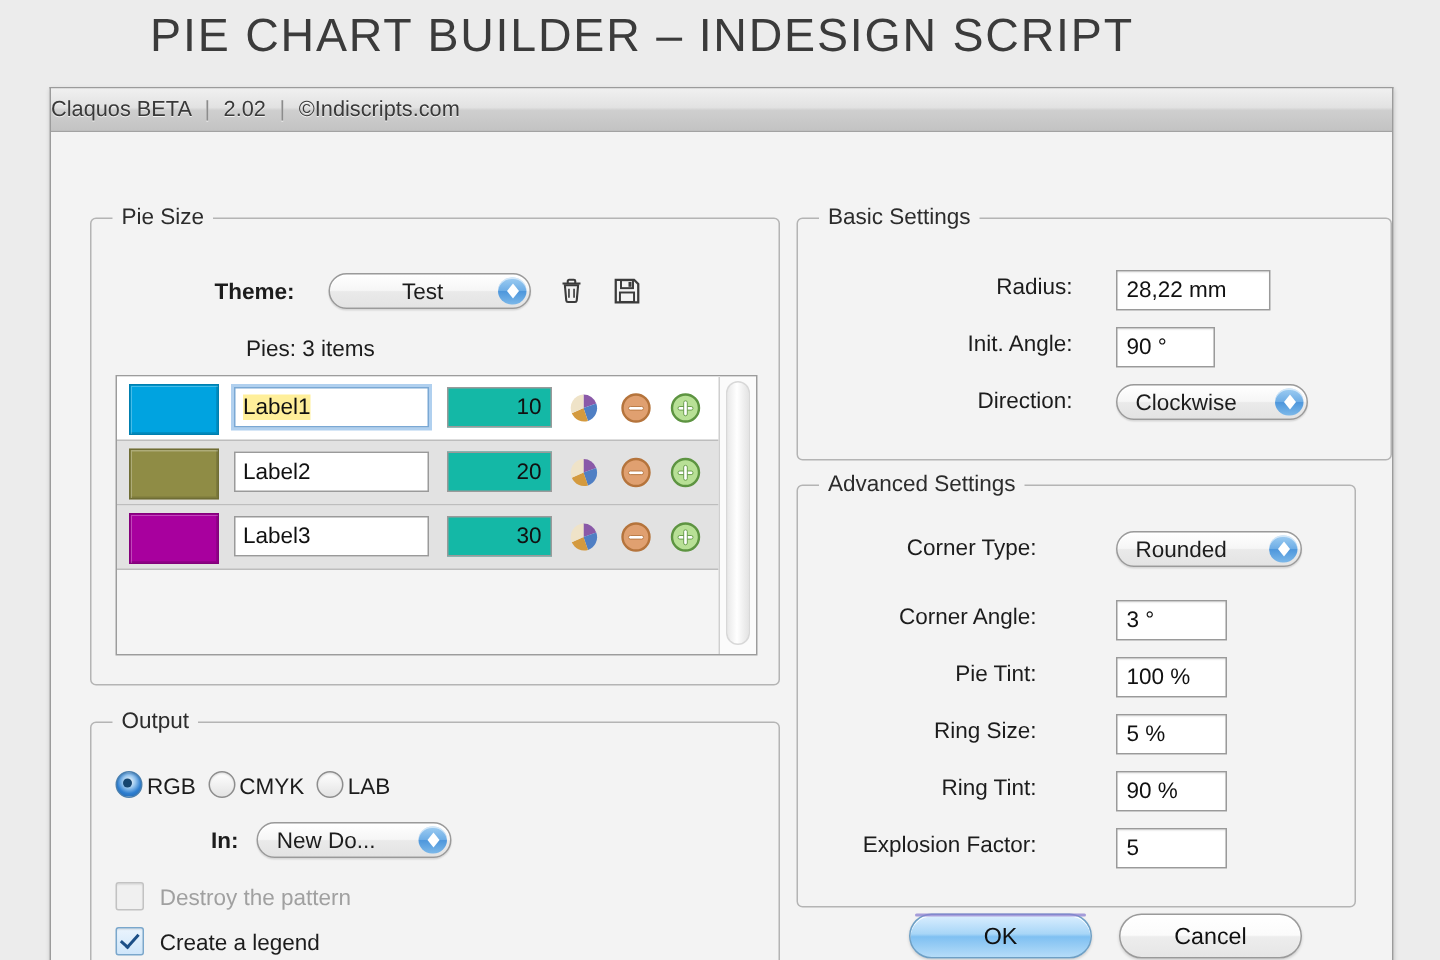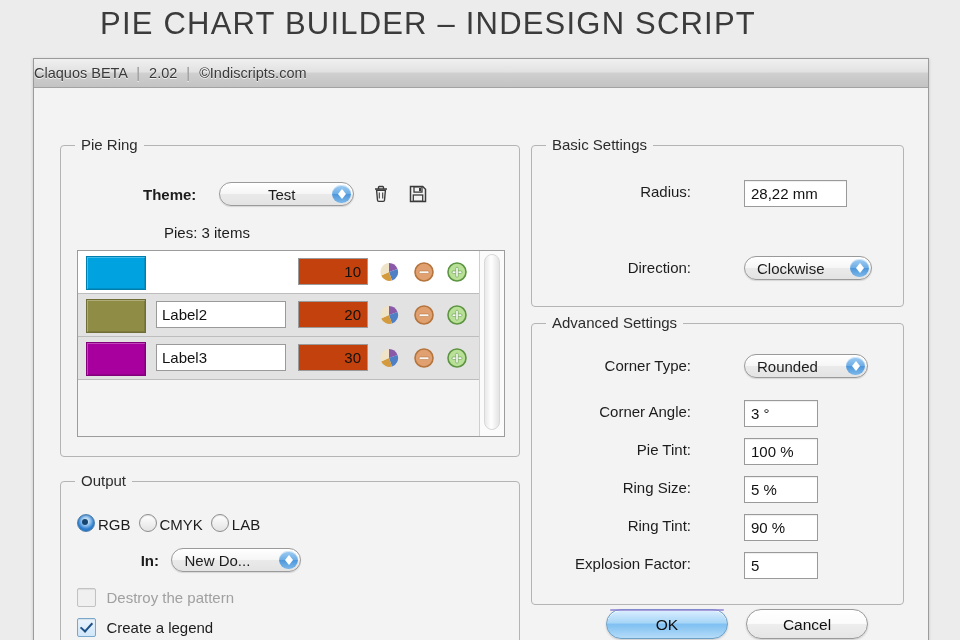--- a/index.html
+++ b/index.html
@@ -45,21 +45,21 @@
     background:transparent;
   }
   .group > .legend{
     position:absolute;top:-10px;left:14px;
     background:#f3f3f3;padding:0 6px;
     font-size:15px;color:#2c2c2c;
   }
 
   #grp-piedata{left:26px;top:57px;width:458px;height:310px;}
   #grp-output {left:26px;top:393px;width:458px;height:164px;}
-  #grp-basic  {left:497px;top:57px;width:371px;height:160px;}
+  #grp-basic  {left:497px;top:57px;width:371px;height:160px;padding-left:24px;}
   #grp-adv    {left:497px;top:235px;width:371px;height:280px;}
 
   
   .lbl{font-size:15px;color:#1c1c1c;font-weight:bold;}
 
   
   .theme-row{position:absolute;left:0;top:34px;width:100%;height:30px;}
   .theme-label{position:absolute;left:82px;top:6px;}
   .combo{
     display:inline-block;position:relative;
@@ -121,21 +121,21 @@
     font-size:15px;color:#111;line-height:25px;padding-left:5px;
     overflow:hidden;white-space:nowrap;
   }
   .pierow.sel .namefield{
     border:1px solid #7aa8d4;
     box-shadow:0 0 0 2px rgba(112,170,226,.55);
   }
   .namefield .sel-text{background:#ffef9a;}
   .valfield{
     position:absolute;left:220px;top:7px;width:70px;height:27px;
-    background:#c2410c;border:1px solid #9a9a9a;
+    background:#14b8a6;border:1px solid #9a9a9a;
     box-sizing:border-box;
     font-size:15px;color:#111;line-height:25px;
     text-align:right;padding-right:6px;
   }
   .rowicon{position:absolute;top:10px;width:22px;height:22px;cursor:pointer;}
   .ic-pie{left:300px;}
   .ic-minus{left:335px;}
   .ic-plus{left:368px;}
 
   .pl-scroll{
@@ -248,21 +248,21 @@
       <span>Claquos BETA</span>
       <span class="sep">|</span>
       <span>2.02</span>
       <span class="sep">|</span>
       <span>©Indiscripts.com</span>
     </div>
 
     <div class="body">
 
       <div class="group" id="grp-piedata">
-        <div class="legend">Pie Ring</div>
+        <div class="legend">Pie Size</div>
 
         <div class="theme-row">
           <span class="lbl theme-label">Theme:</span>
 
           <div class="combo" id="theme-combo">
             <span>Test</span>
             <span class="stepper">
               <i class="ar up"></i>
                 <i class="ar dn"></i>
             </span>
@@ -288,20 +288,21 @@
 
         <div class="pies-count">
           <span>Pies:</span>
           <span>3 items</span>
         </div>
 
         <div class="pielist">
           <div class="pl-inner" id="pie-rows">
               <div class="pierow sel">
                 <span class="swatch" style="background:#00a3e0"></span>
+                <span class="namefield"><span class="sel-text">Label1</span></span>
                 <span class="valfield">10</span>
                 <span class="rowicon ic-pie"><svg viewBox="0 0 22 22" width="22" height="22" aria-hidden="true">
                     <path d="M11 11 L11 2 A9 9 0 0 1 19.5 8 Z" fill="#8a59a8"></path>
                     <path d="M11 11 L19.5 8 A9 9 0 0 1 14 19.6 Z" fill="#4f7fc4"></path>
                     <path d="M11 11 L14 19.6 A9 9 0 0 1 3.2 14.5 Z" fill="#d49a3e"></path>
                     <path d="M11 11 L3.2 14.5 A9 9 0 0 1 11 2 Z" fill="#efe3c8"></path>
                   </svg></span>
                 <span class="rowicon ic-minus"><svg viewBox="0 0 22 22" width="22" height="22" aria-hidden="true">
                     <circle cx="11" cy="11" r="9" fill="#e0a070" stroke="#b5743c" stroke-width="1.6"></circle>
                     <rect x="6" y="10" width="10" height="2.4" rx="1.2" fill="#ffffff" stroke="#b5743c" stroke-width=".6"></rect>
@@ -387,20 +388,24 @@
       </div>
 
       <div class="group" id="grp-basic">
         <div class="legend">Basic Settings</div>
 
         <div class="setrow" style="top:32px;">
           <span class="slabel">Radius:</span>
           <span class="txtfield" style="width:103px;">28,22 mm</span>
         </div>
 
+        <div class="setrow" style="top:70px;">
+          <span class="slabel">Init. Angle:</span>
+          <span class="txtfield" style="width:66px;">90 °</span>
+        </div>
 
         <div class="setrow" style="top:108px;">
           <span class="slabel">Direction:</span>
           <span class="combo" style="position:absolute;left:212px;top:2px;width:128px;">
             <span>Clockwise</span>
             <span class="stepper">
               <i class="ar up"></i>
                 <i class="ar dn"></i>
             </span>
           </span>

